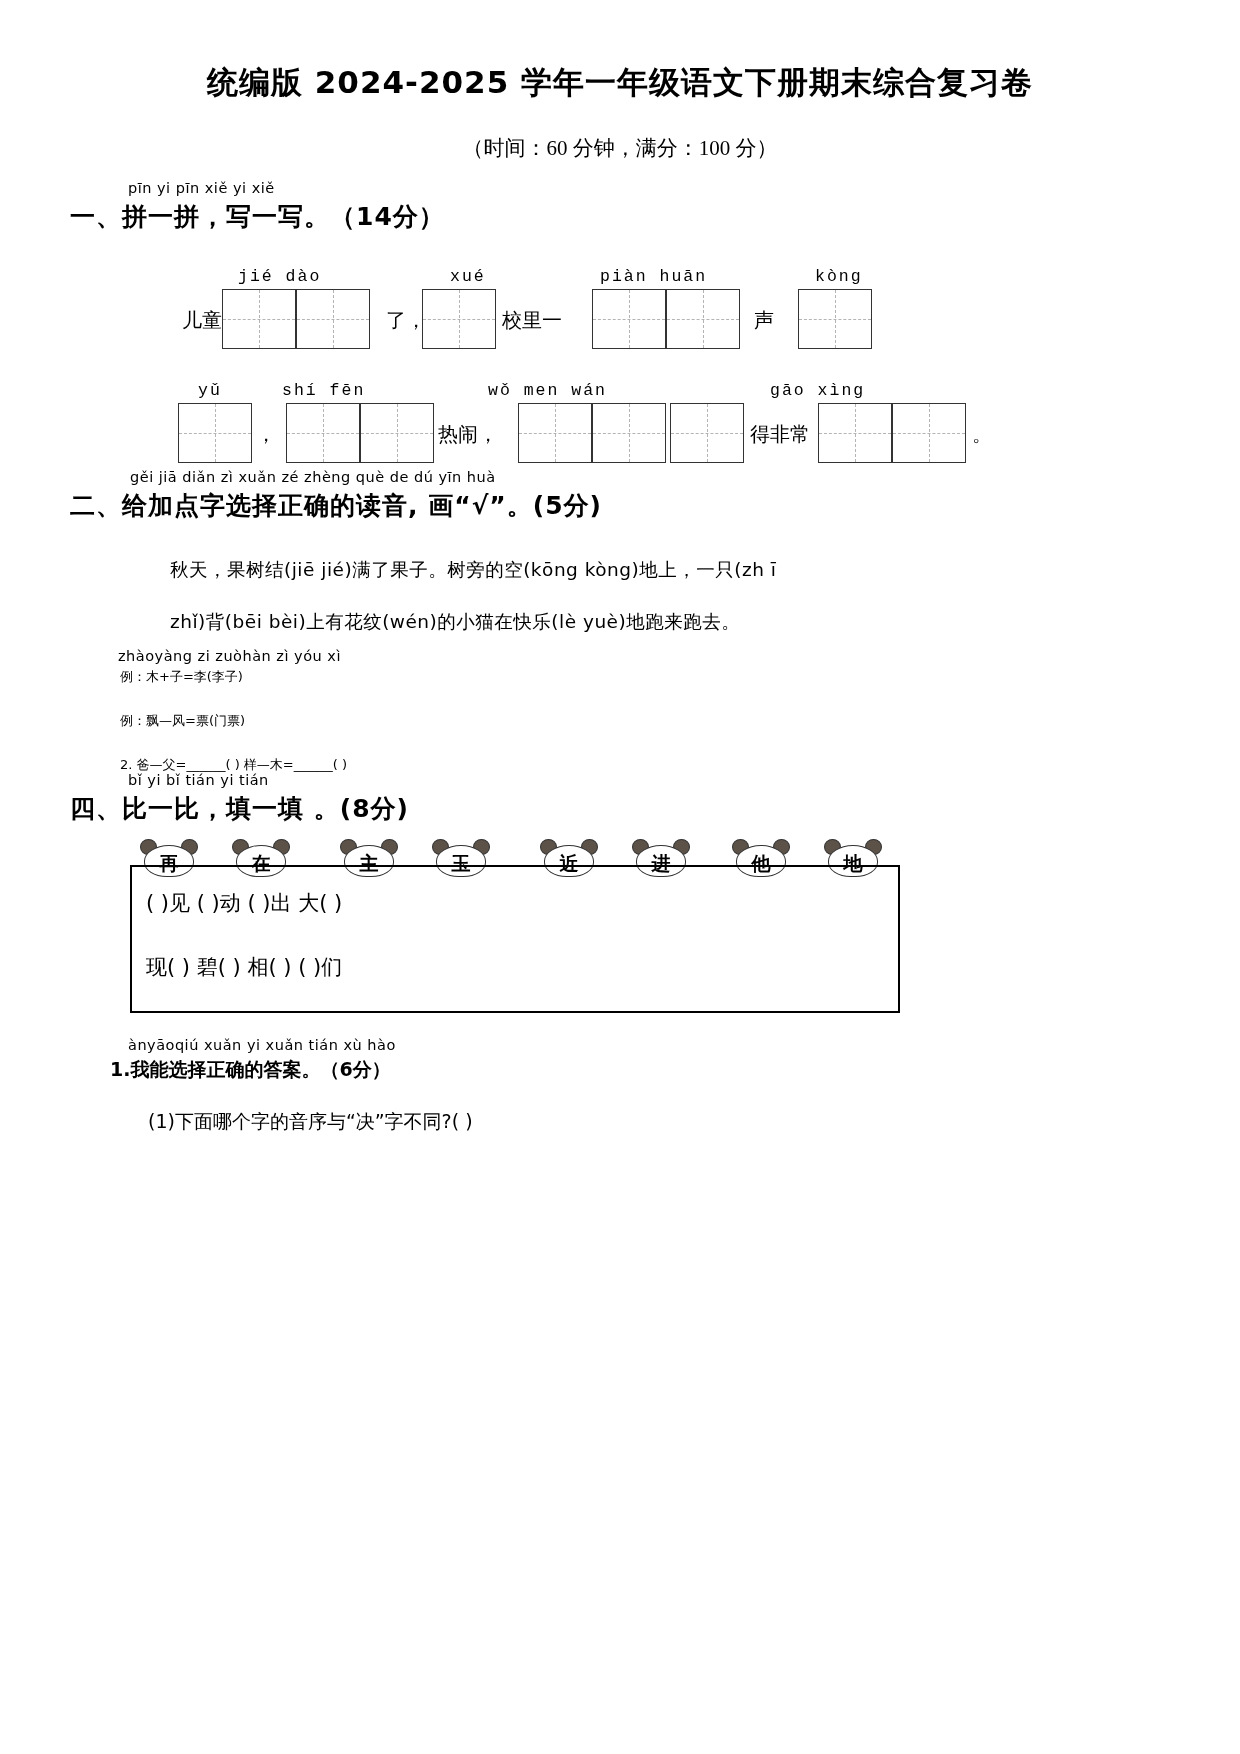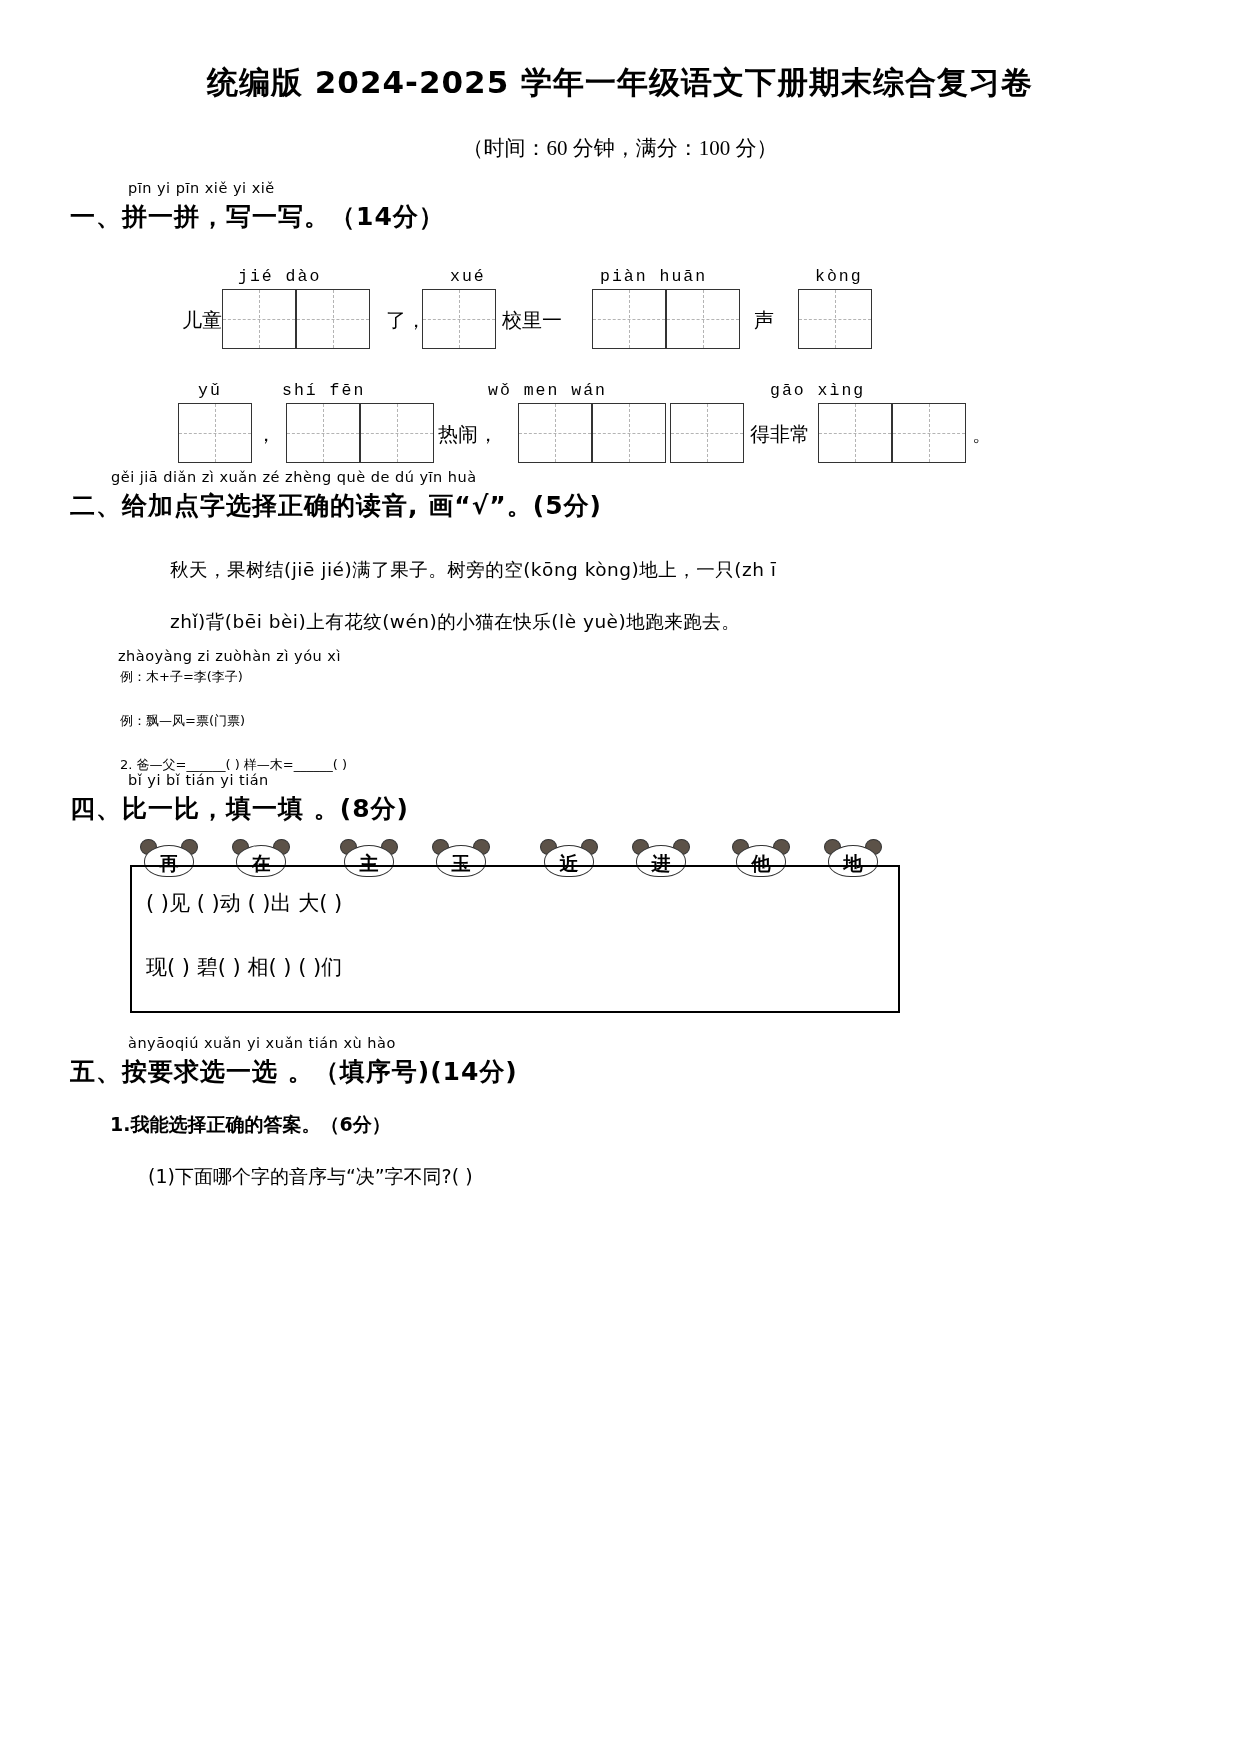--- a/index.html
+++ b/index.html
@@ -220,21 +220,21 @@
       <span class="tzg" style="left:600px;"></span>
       <span class="txt" style="left:680px;">得非常</span>
       <span class="tzg" style="left:748px;"></span>
       <span class="tzg" style="left:822px;"></span>
       <span class="txt" style="left:902px;">。</span>
     </div>
   </div>
 
   <div class="sec" style="margin-top:20px;">
     <div class="sec-head">
-      <span class="sec-pinyin" style="left:41px;">gěi jiā diǎn zì xuǎn zé zhèng què de dú yīn huà</span>
+      <span class="sec-pinyin" style="left:60px;">gěi jiā diǎn zì xuǎn zé zhèng què de dú yīn huà</span>
       <span>二、给加点字选择正确的读音, 画“√”。(5分)</span>
     </div>
     <div class="q2-body">
       <div>秋天，果树结(jiē   jié)满了果子。树旁的空(kōng  kòng)地上，一只(zh ī</div>
       <div>zhǐ)背(bēi  bèi)上有花纹(wén)的小猫在快乐(lè   yuè)地跑来跑去。</div>
     </div>
   </div>
 
   <div class="sec" style="margin-top:-6px;">
     <div class="sec-head">
@@ -305,21 +305,20 @@
       <div class="q4-box">
         <div class="line" style="left:14px; top:22px;">(      )见          (      )动            (        )出        大(      )</div>
         <div class="line" style="left:14px; top:86px;">现(      )        碧(       )              相(      )        (       )们</div>
       </div>
     </div>
   </div>
 
   <div class="sec" style="margin-top:22px;">
     <div class="sec-head">
       <span class="sec-pinyin" style="left:58px;">ànyāoqiú xuǎn yi xuǎn      tián xù hào</span>
-      <span>五、按要求选一选 。（填序号)(14分)</span>
     </div>
     <div class="q5-body">
       <div class="item1">1.我能选择正确的答案。（6分）</div>
       <div class="sub">(1)下面哪个字的音序与“决”字不同?(        )</div>
     </div>
   </div>
 
 </div>
 
 </body></html>

